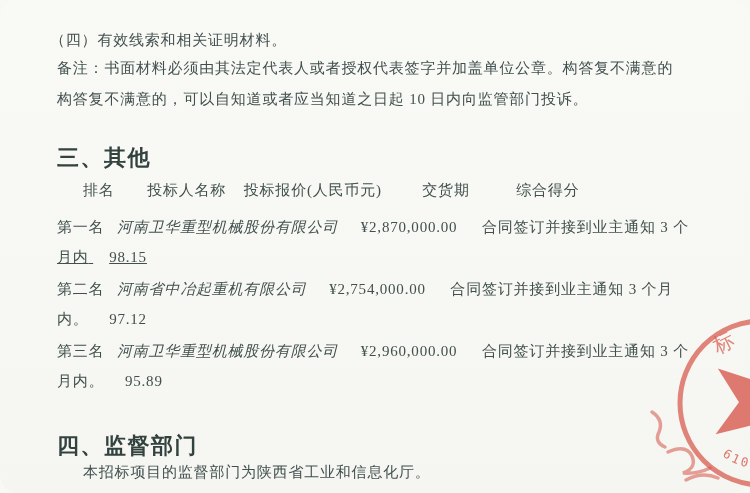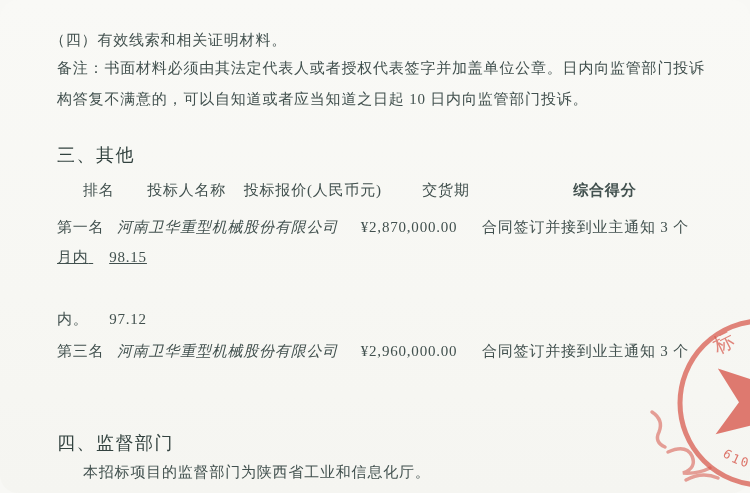--- a/index.html
+++ b/index.html
@@ -15,34 +15,34 @@
     border-radius: 18px;
   }
   .line {
     position: absolute;
     font-size: 15px;
     letter-spacing: 0.8px;
     white-space: nowrap;
     color: #41504e;
   }
   .heading {
-    font-size: 18px;
-    font-weight: normal;
+    font-size: 22px;
+    font-weight: bold;
     color: #32423f;
     letter-spacing: 1.5px;
   }
   .clause   { left: 50px; top: 31px; }
   .remark1  { left: 57px; top: 59px; }
   .remark2  { left: 57px; top: 90px; }
   .h-other  { left: 57px; top: 143px; }
   .thead    { left: 83px; top: 181px; }
   .thead .col-bidder   { margin-left: 28px; margin-top: 24px; }
   .thead .col-price    { margin-left: 13px; }
   .thead .col-delivery { margin-left: 36px; }
-  .thead .col-score    { margin-left: 99px; font-weight: bold; }
+  .thead .col-score    { margin-left: 42px; }
   .e1l1 { left: 57px; top: 218px; }
   .e1l2 { left: 57px; top: 248px; text-decoration: underline; }
   .e2l1 { left: 57px; top: 280px; }
   .e2l2 { left: 57px; top: 310px; }
   .e3l1 { left: 57px; top: 342px; }
   .e3l2 { left: 57px; top: 372px; }
   .entry-line1 .bidder   { margin-left: 8px; font-style: italic; }
   .entry-line1 .price    { margin-left: 18px; }
   .entry-line1 .delivery { margin-left: 20px; }
   .entry-line2 .score    { margin-left: 16px; }
@@ -53,21 +53,21 @@
     width: 240px; height: 200px;
   }
 </style>
 </head>
 <body>
 
 <div class="page">
 
   <div class="line clause">（四）有效线索和相关证明材料。</div>
 
-  <div class="line remark1">备注：书面材料必须由其法定代表人或者授权代表签字并加盖单位公章。日内向监管部门投诉</div>
+  <div class="line remark1">备注：书面材料必须由其法定代表人或者授权代表签字并加盖单位公章。构答复不满意的</div>
   <div class="line remark2">构答复不满意的，可以自知道或者应当知道之日起 10 日内向监管部门投诉。</div>
 
   <div class="line heading h-other">三、其他</div>
 
   <div class="line thead">
     <span class="col-rank">排名</span>
     <span class="col-bidder">投标人名称</span>
     <span class="col-price">投标报价(人民币元)</span>
     <span class="col-delivery">交货期</span>
     <span class="col-score">综合得分</span>
@@ -77,30 +77,40 @@
     <span class="rank">第一名</span>
     <span class="bidder">河南卫华重型机械股份有限公司</span>
     <span class="price">¥2,870,000.00</span>
     <span class="delivery">合同签订并接到业主通知 3 个</span>
   </div>
   <div class="line entry-line2 e1l2">
     <span class="delivery2">月内</span>
     <span class="score">98.15</span>
   </div>
 
+  <div class="line entry-line1 e2l1">
+    <span class="rank">第二名</span>
+    <span class="bidder">河南省中冶起重机有限公司</span>
+    <span class="price">¥2,754,000.00</span>
+    <span class="delivery">合同签订并接到业主通知 3 个月</span>
+  </div>
   <div class="line entry-line2 e2l2">
     <span class="delivery2">内。</span>
     <span class="score">97.12</span>
   </div>
 
   <div class="line entry-line1 e3l1">
     <span class="rank">第三名</span>
     <span class="bidder">河南卫华重型机械股份有限公司</span>
     <span class="price">¥2,960,000.00</span>
     <span class="delivery">合同签订并接到业主通知 3 个</span>
+  </div>
+  <div class="line entry-line2 e3l2">
+    <span class="delivery2">月内。</span>
+    <span class="score">95.89</span>
   </div>
 
   <div class="line heading h-super">四、监督部门</div>
   <div class="line sup-body">本招标项目的监督部门为陕西省工业和信息化厅。</div>
 
   <svg class="seal" viewBox="0 0 240 200" xmlns="http://www.w3.org/2000/svg" xmlns:xlink="http://www.w3.org/1999/xlink">
     <defs>
       <path id="seal-arc-top" d="M 70.2 86.4 A 64 64 0 0 1 187.4 71" fill="none"></path>
       <path id="seal-arc-bottom" d="M 81.4 145.4 A 66 66 0 0 0 182.6 145.4" fill="none"></path>
     </defs>

